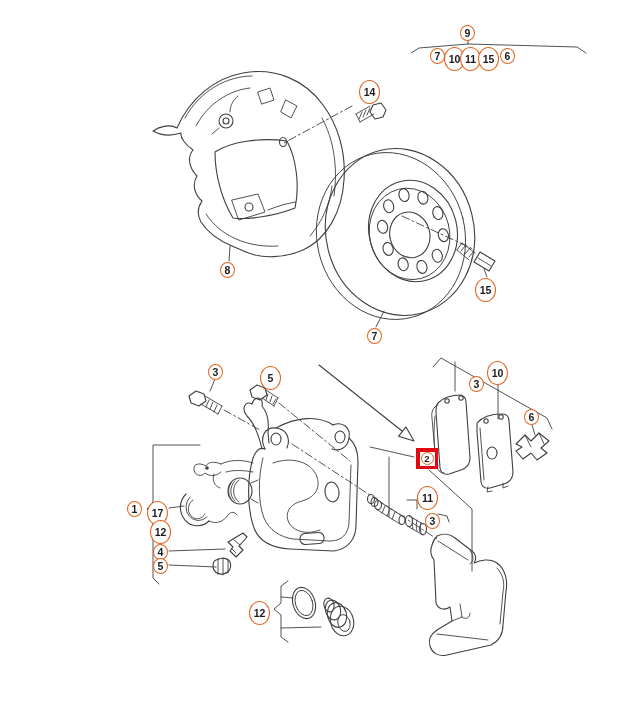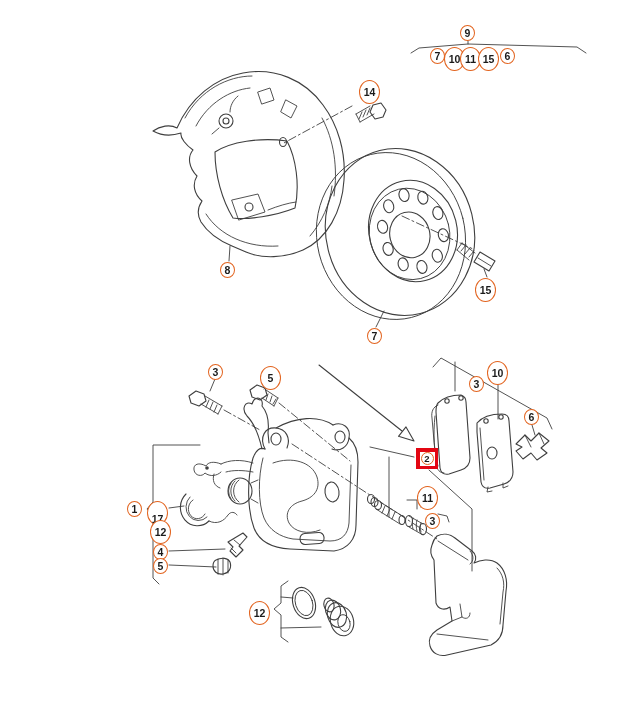--- a/index.html
+++ b/index.html
@@ -273,21 +273,21 @@
     </div>
   <div class="co s" style="left:208px;top:364px;">
       <span>3</span>
     </div>
   <div class="co d" style="left:260px;top:366px;">
       <span>5</span>
     </div>
   <div class="co s" style="left:127px;top:501px;">
       <span>1</span>
     </div>
-  <div class="co d" style="left:147px;top:501px;align-items:flex-end;">
+  <div class="co d" style="left:147px;top:501px;">
       <span>17</span>
     </div>
   <div class="co d" style="left:150px;top:520px;">
       <span>12</span>
     </div>
   <div class="co s" style="left:153px;top:544px;">
       <span>4</span>
     </div>
   <div class="co s" style="left:153px;top:558px;">
       <span>5</span>

